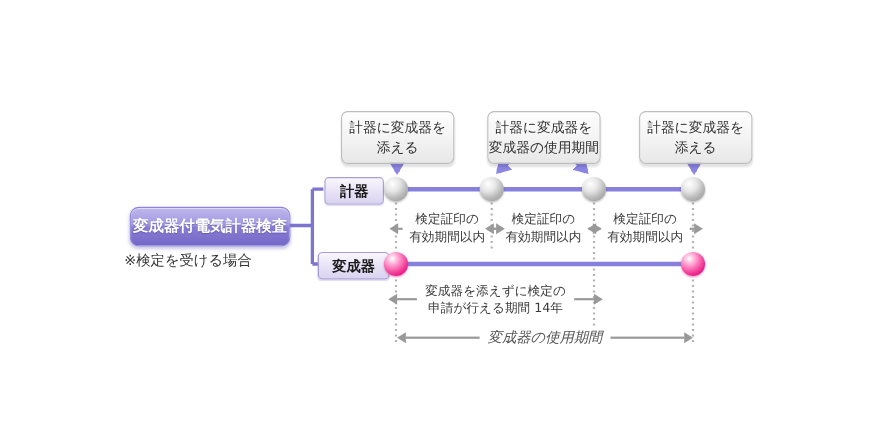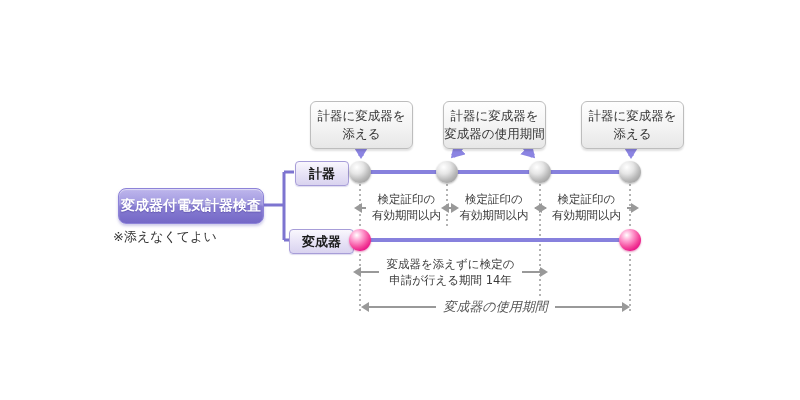--- a/index.html
+++ b/index.html
@@ -110,21 +110,21 @@
     <line x1="360" y1="172" x2="630" y2="172" stroke="#8781dd" stroke-width="4"></line>
     <line x1="360" y1="240" x2="630" y2="240" stroke="#8781dd" stroke-width="4"></line>
 
     <line x1="361" y1="133" x2="361" y2="156" stroke="#8b84e2" stroke-width="5" marker-end="url(#pa)"></line>
     <line x1="472" y1="136" x2="453" y2="156" stroke="#8b84e2" stroke-width="5" marker-end="url(#pa)"></line>
     <line x1="514" y1="136" x2="533" y2="156" stroke="#8b84e2" stroke-width="5" marker-end="url(#pa)"></line>
     <line x1="631" y1="133" x2="631" y2="156" stroke="#8b84e2" stroke-width="5" marker-end="url(#pa)"></line>
   </svg>
 
   <div class="btn-main">変成器付電気計器検査</div>
-  <div class="note-left">※添えなくてよい</div>
+  <div class="note-left">※検定を受ける場合</div>
 
   <div class="rowlabel meter">計器</div>
   <div class="rowlabel transformer">変成器</div>
 
   <div class="callout c1">
     <span class="cl">計器に変成器を</span>
     <span class="cl">添える</span>
   </div>
   <div class="callout c2">
     <span class="cl">計器に変成器を</span>

